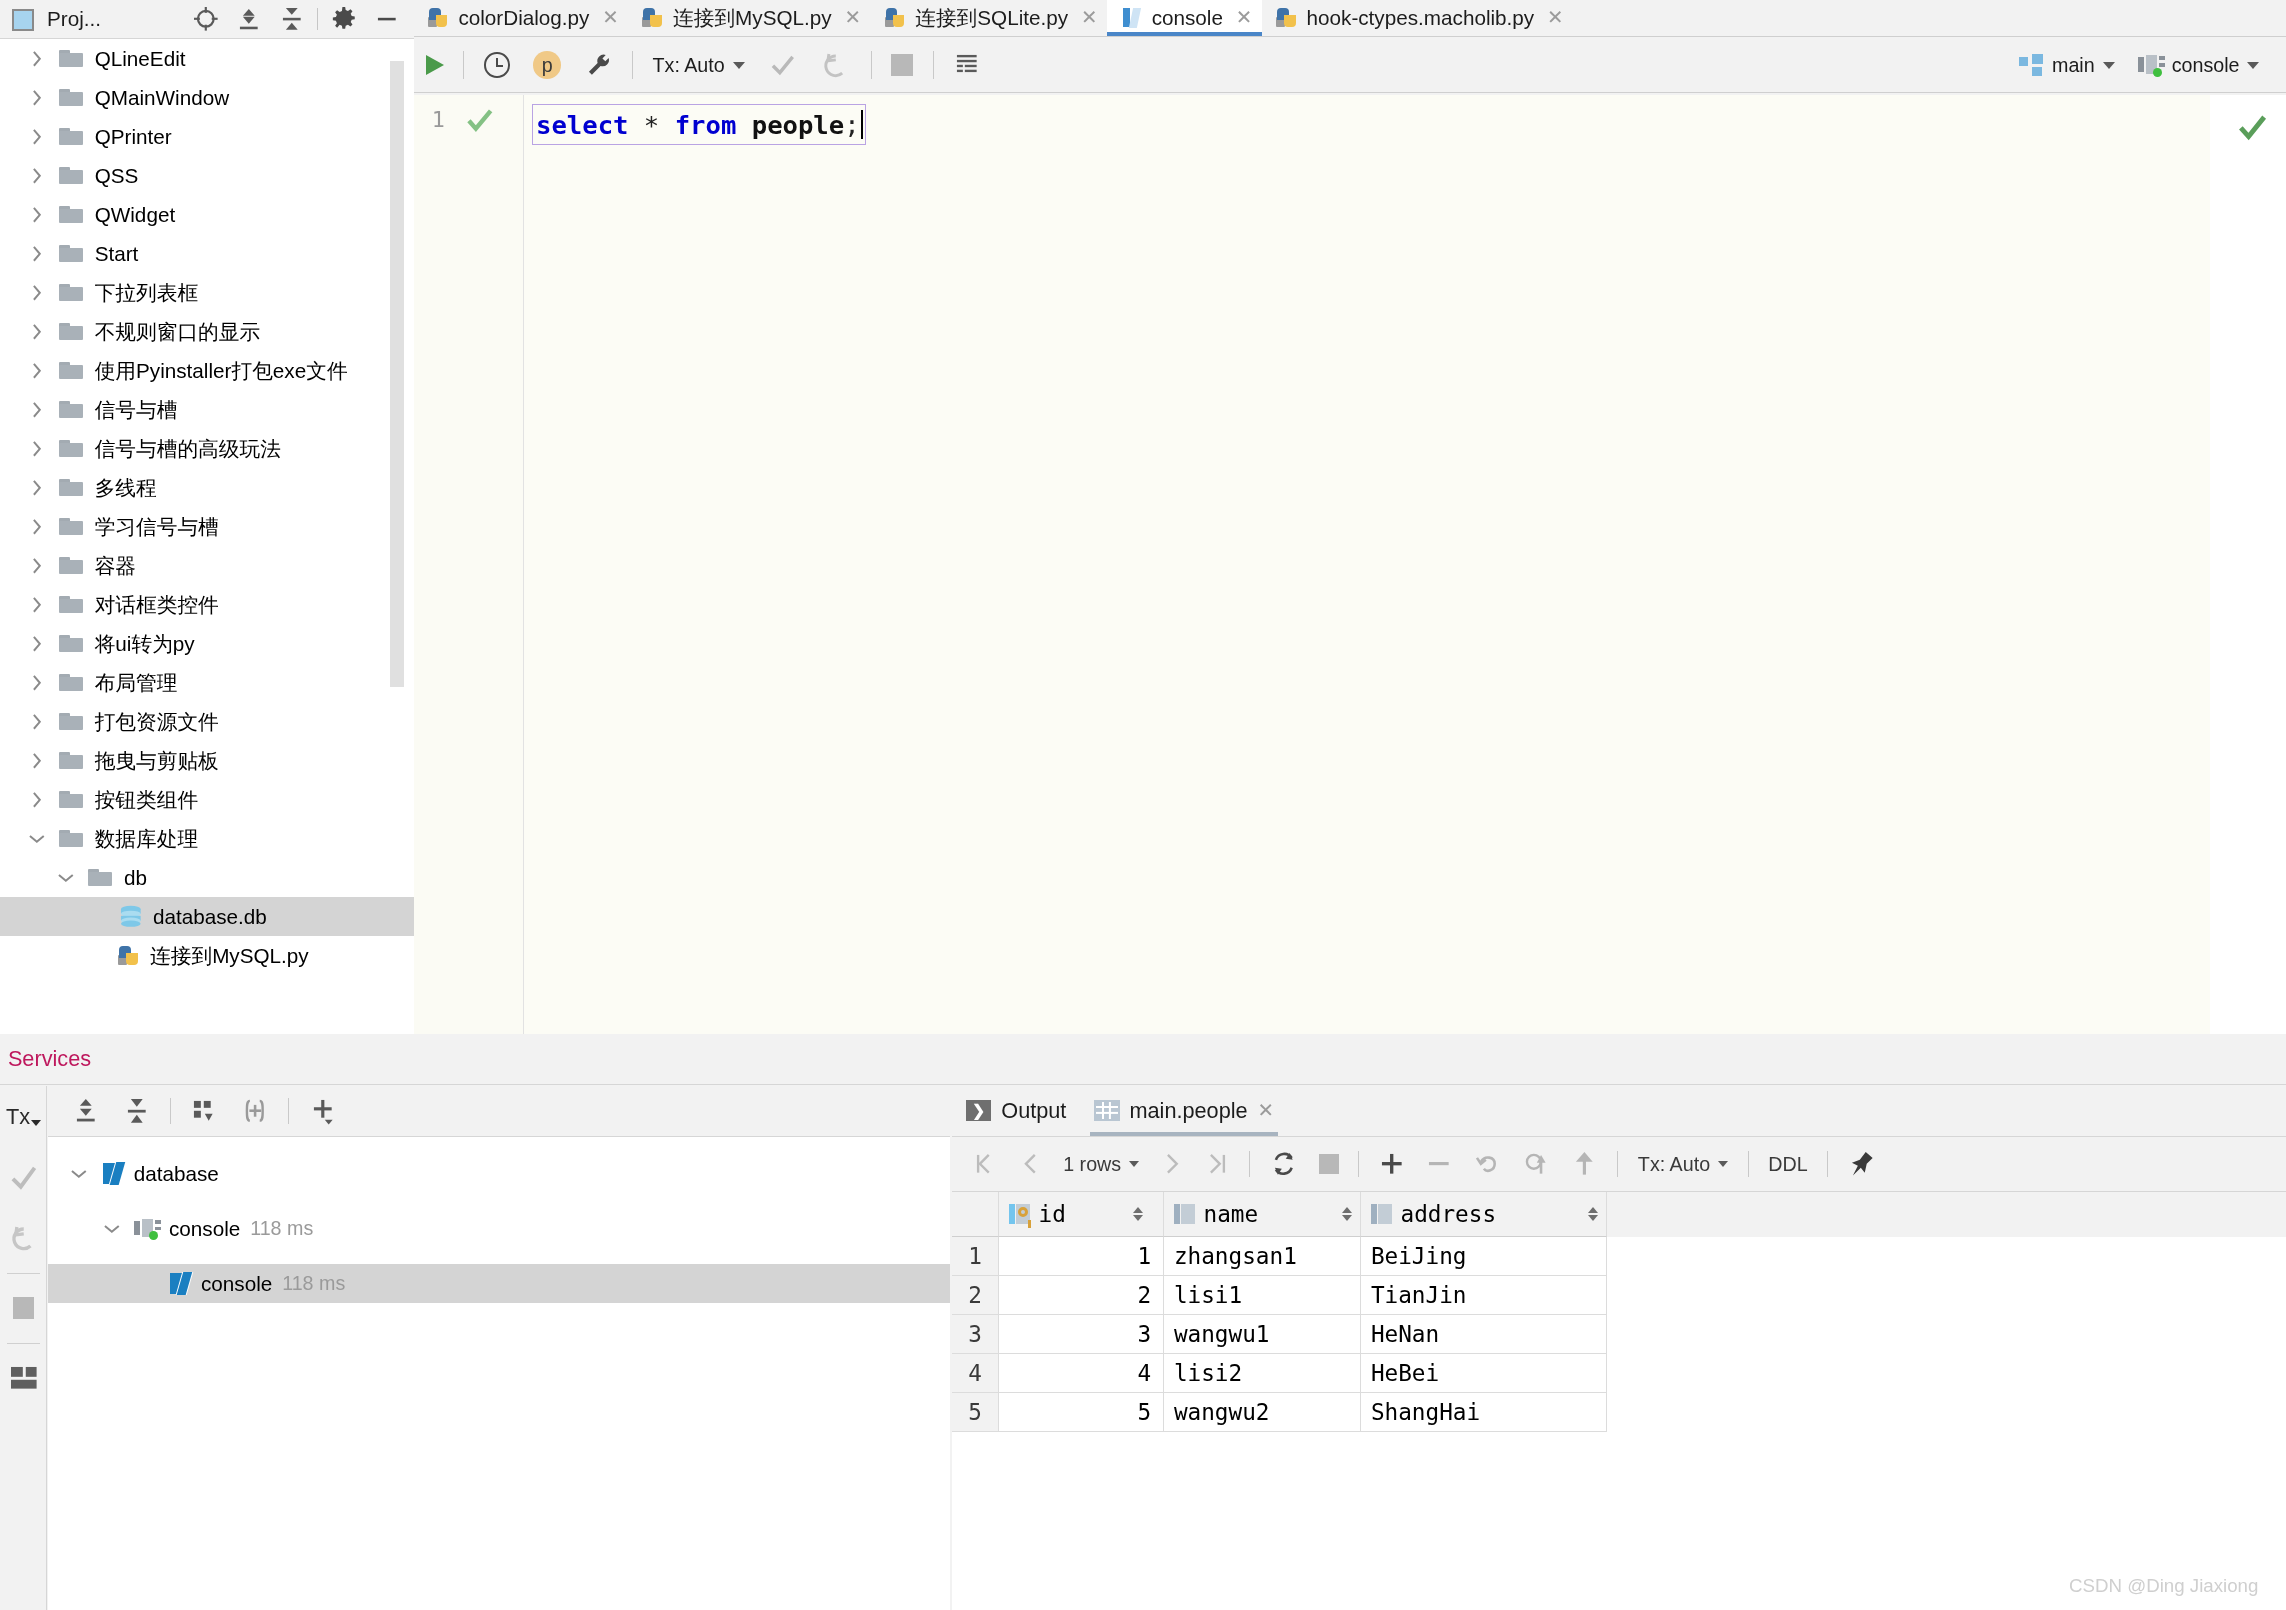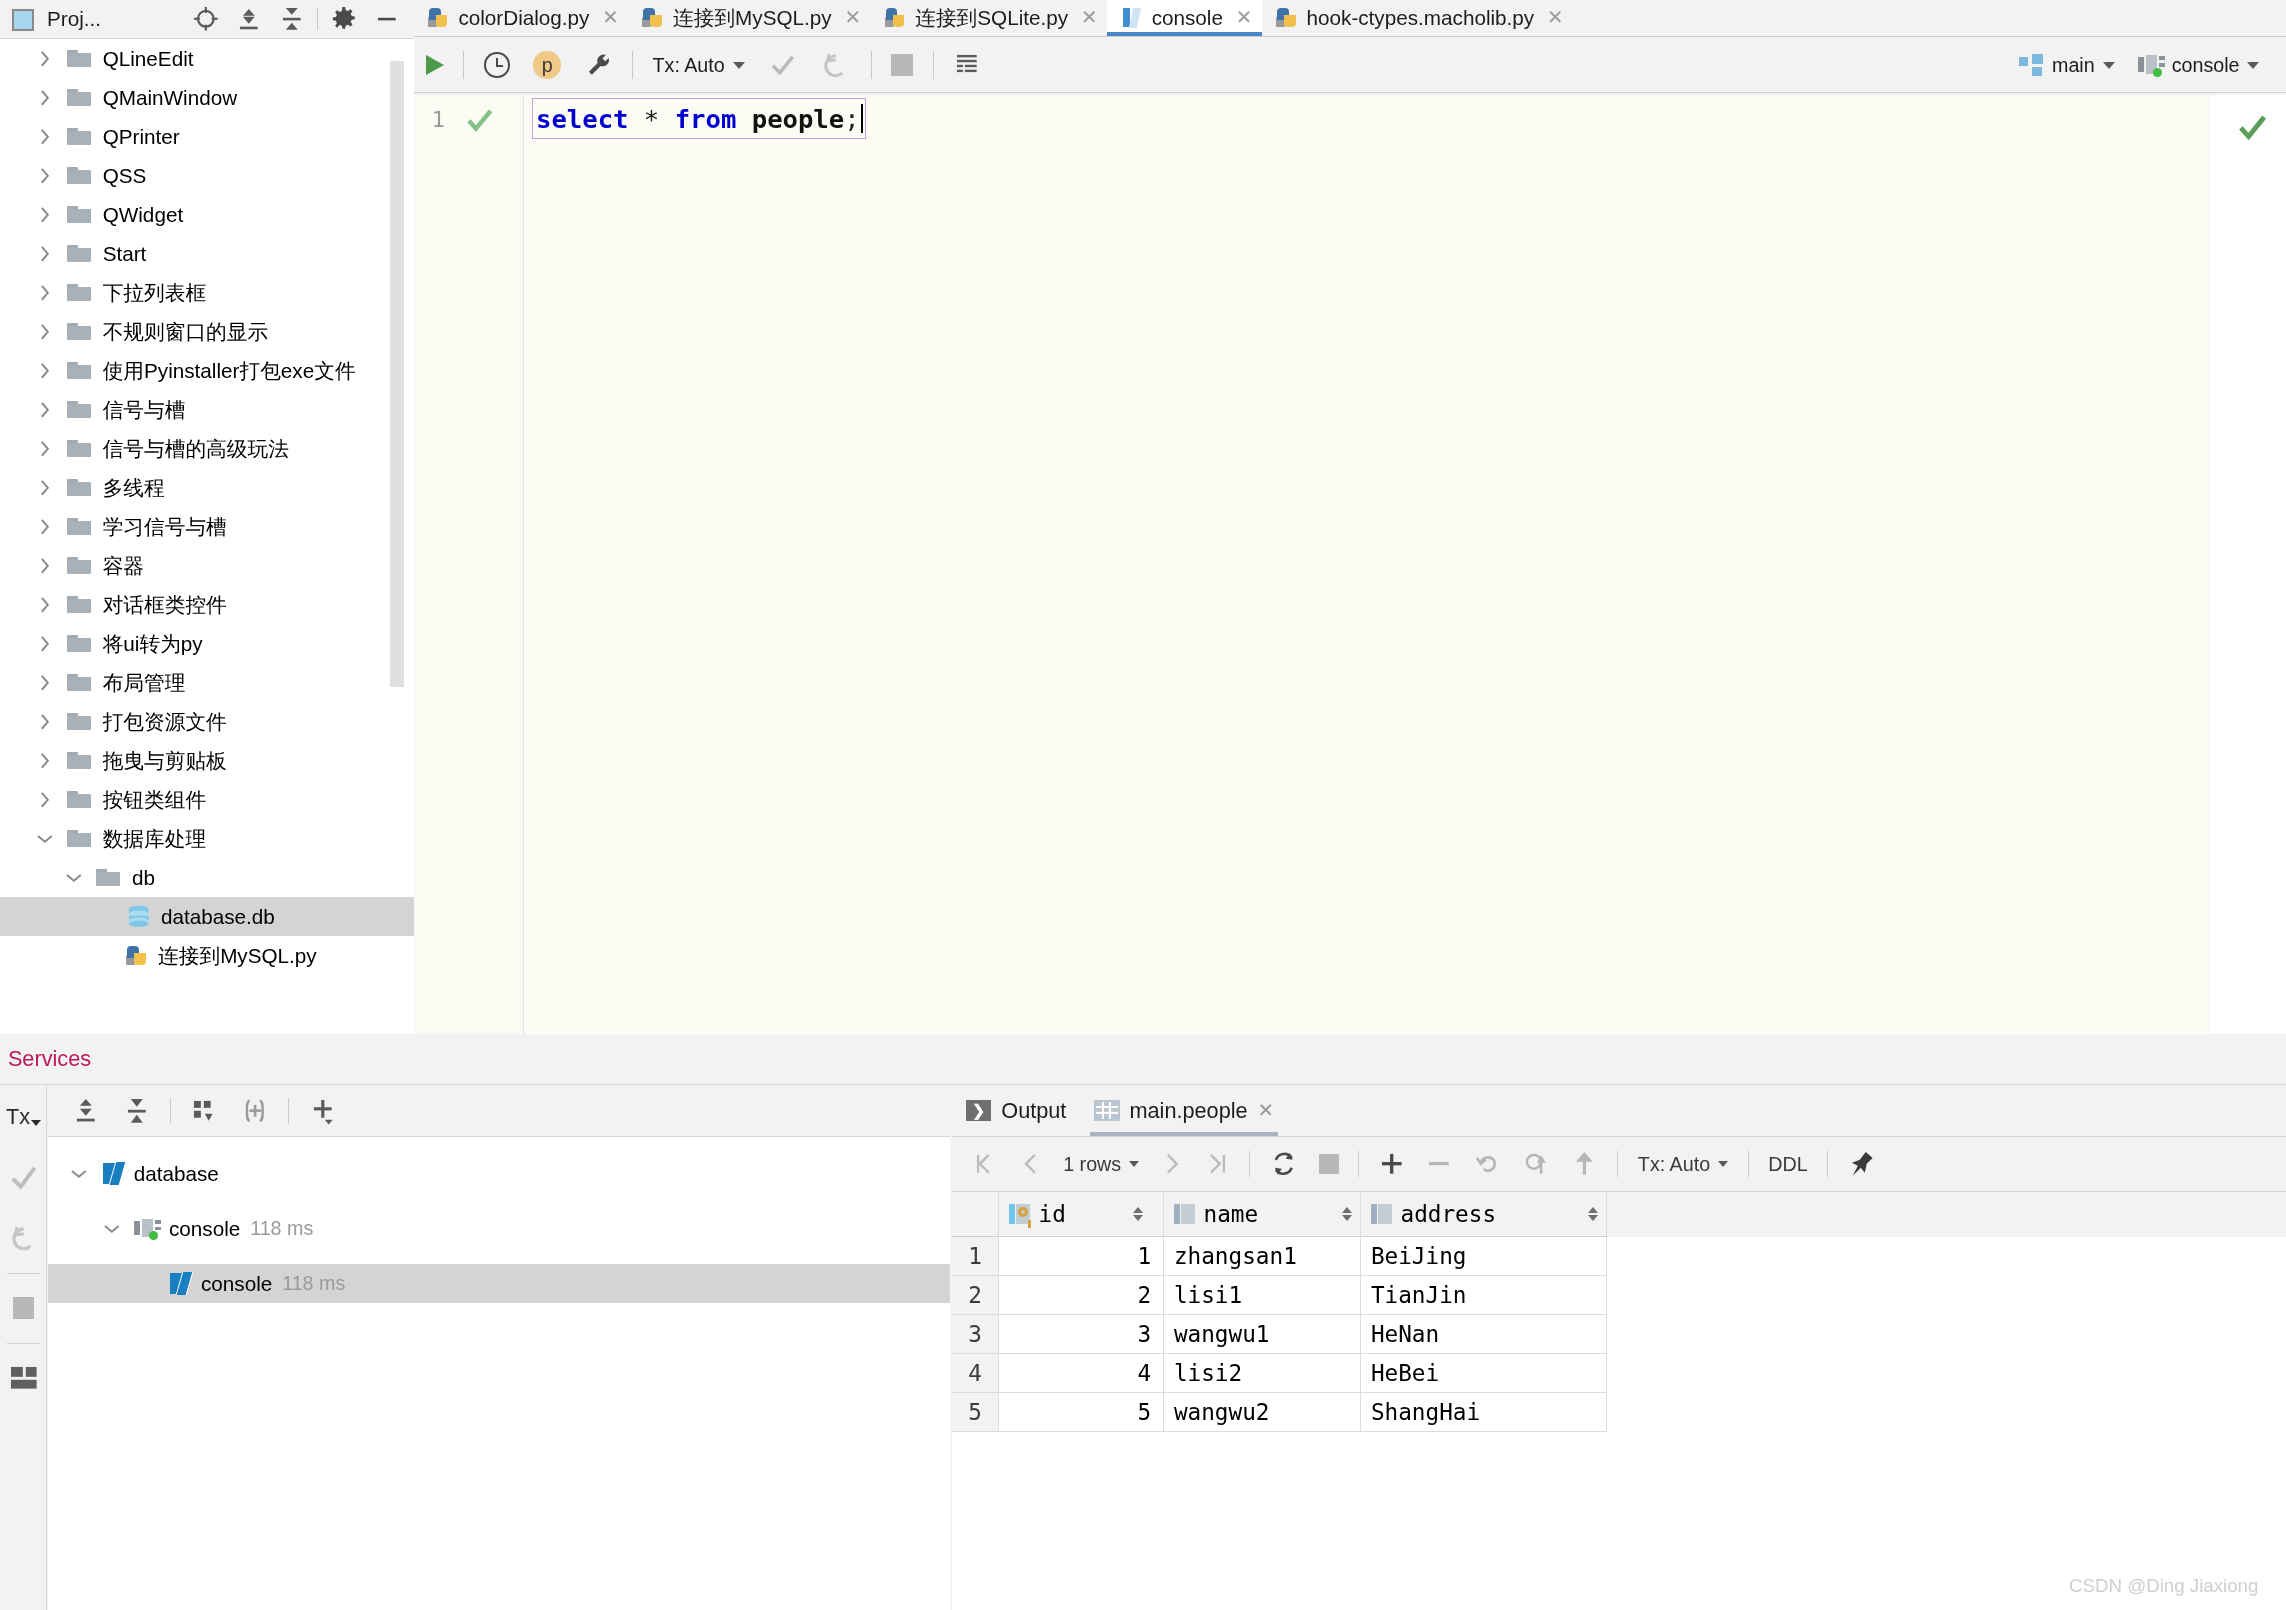--- a/index.html
+++ b/index.html
@@ -28,21 +28,21 @@
   .hdr-btn { width:43px; height:39px; display:flex; align-items:center; justify-content:center; }
   .hdr-sep { width:1px; height:21.7px; background:#c6c6c6; margin:0 3.9px; }
 
   
   .tree {
     position:absolute; left:0; top:39px; width:414px; height:995px;
     background:#ffffff; overflow:hidden; font-size:20.7px; color:#000;
   }
   .tree-row {
     position:relative; display:flex; align-items:center; height:39px;
-    white-space:nowrap; padding-left:12px;
+    white-space:nowrap; padding-left:4px;
   }
   .tree-row.sel { background:#d4d4d4; }
   .arrow { width:21.7px; height:21.7px; flex:0 0 21.7px; position:relative; }
   .arrow svg { display:block; }
   .folder {
     width:25.6px; height:19.7px; flex:0 0 25.6px; position:relative; margin-right:9.9px;
   }
   .folder::before {
     content:""; position:absolute; left:0; top:1px; width:10.8px; height:3.9px;
     background:#a3abb2; border-radius:1px 1px 0 0;
@@ -103,21 +103,21 @@
   .srvicon .s3{position:absolute;left:20.7px;top:2px;width:5.9px;height:3.9px;background:#8a9199;}
   .srvicon .s4{position:absolute;left:20.7px;top:8.9px;width:5.9px;height:3.9px;background:#8a9199;}
   .srvicon .dot{position:absolute;left:14.8px;top:13.8px;width:8.9px;height:8.9px;border-radius:50%;background:#3fbf3f;}
 
   .code-area { position:absolute; left:0; top:95px; width:1873px; height:940px; background:#ffffff; }
   .gutter { position:absolute;left:0;top:0;width:110px;height:940px;background:#fbfbf4;
             border-right:1px solid #e2e2e2; }
   .gut-num { position:absolute; left:17.7px; top:11.8px; font-size:21.7px; color:#999; font-family:"DejaVu Sans Mono", monospace;}
   .gut-chk { position:absolute; left:51px; top:11.8px; }
   .code-bg { position:absolute; left:110px; top:0; right:0; height:940px; background:#fcfcf5; }
-  .code-line { position:absolute; left:0; top:2px; height:43px; display:flex; align-items:center; }
+  .code-line { position:absolute; left:0; top:8px; height:43px; display:flex; align-items:center; }
   .code-sel {
     border:1px solid #b9a3e3; background:#fcfcf5; padding:1px 2px 1px 3px; height:41px;
     display:flex; align-items:center;
   }
   .mono { font-family:"DejaVu Sans Mono", monospace; font-size:25.6px; letter-spacing:0px; }
   .kw { color:#0000d0; font-weight:bold; }
   .op { color:#222; }
   .id { color:#111; font-weight:bold; }
   .caret { display:inline-block; width:2px; height:29.6px; background:#000; margin-left:1px;}
   .right-chk { position:absolute; right:17.7px; top:17.7px; }

